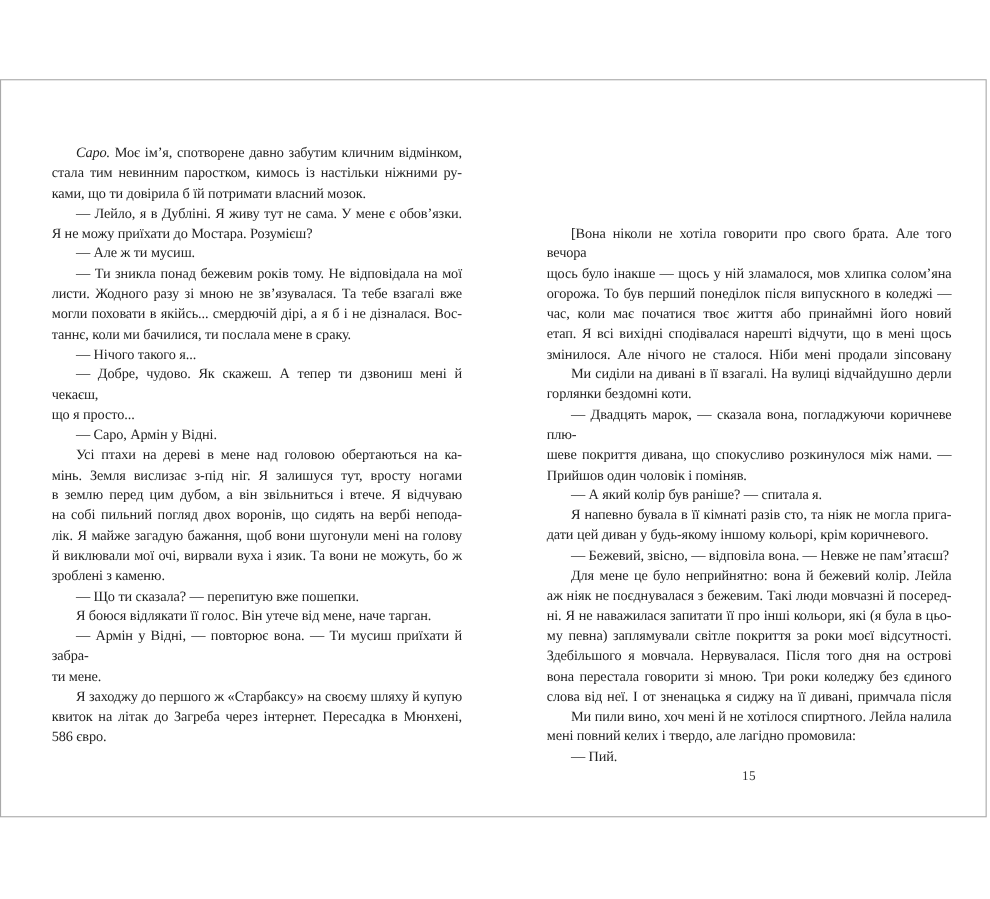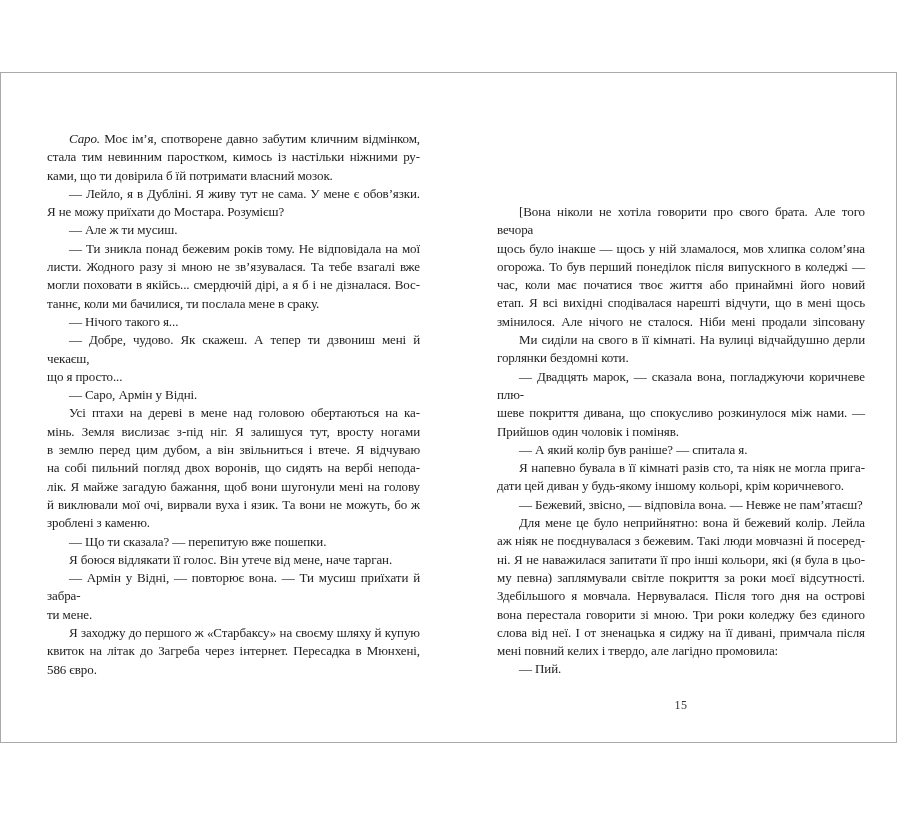--- a/index.html
+++ b/index.html
@@ -126,21 +126,21 @@
 <div class="page page-right" id="pageRight">
     <div>
       <div class="pline first">[Вона ніколи не хотіла говорити про свого брата. Але того вечора</div>
       <div class="pline">щось було інакше — щось у ній зламалося, мов хлипка солом’яна</div>
       <div class="pline">огорожа. То був перший понеділок після випускного в коледжі —</div>
       <div class="pline">час, коли має початися твоє життя або принаймні його новий</div>
       <div class="pline">етап. Я всі вихідні сподівалася нарешті відчути, що в мені щось</div>
       <div class="pline">змінилося. Але нічого не сталося. Ніби мені продали зіпсовану</div>
     </div>
     <div>
-      <div class="pline first">Ми сиділи на свого в її кімнаті. На вулиці відчайдушно дерли</div>
+      <div class="pline first">Ми сиділи на дивані в її взагалі. На вулиці відчайдушно дерли</div>
       <div class="pline last">горлянки бездомні коти.</div>
     </div>
     <div>
       <div class="pline first">— Двадцять марок, — сказала вона, погладжуючи коричневе плю-</div>
       <div class="pline">шеве покриття дивана, що спокусливо розкинулося між нами. —</div>
       <div class="pline last">Прийшов один чоловік і поміняв.</div>
     </div>
     <div>
       <div class="pline last first">— А який колір був раніше? — спитала я.</div>
     </div>
@@ -154,20 +154,21 @@
     <div>
       <div class="pline first">Для мене це було неприйнятно: вона й бежевий колір. Лейла</div>
       <div class="pline">аж ніяк не поєднувалася з бежевим. Такі люди мовчазні й посеред-</div>
       <div class="pline">ні. Я не наважилася запитати її про інші кольори, які (я була в цьо-</div>
       <div class="pline">му певна) заплямували світле покриття за роки моєї відсутності.</div>
       <div class="pline">Здебільшого я мовчала. Нервувалася. Після того дня на острові</div>
       <div class="pline">вона перестала говорити зі мною. Три роки коледжу без єдиного</div>
       <div class="pline">слова від неї. І от зненацька я сиджу на її дивані, примчала після</div>
     </div>
     <div>
+      <div class="pline first">Ми пили вино, хоч мені й не хотілося спиртного. Лейла налила</div>
       <div class="pline last">мені повний келих і твердо, але лагідно промовила:</div>
     </div>
     <div>
       <div class="pline last first">— Пий.</div>
     </div>
   </div>
 
 <div class="page-number">15</div>
 
 </body></html>

